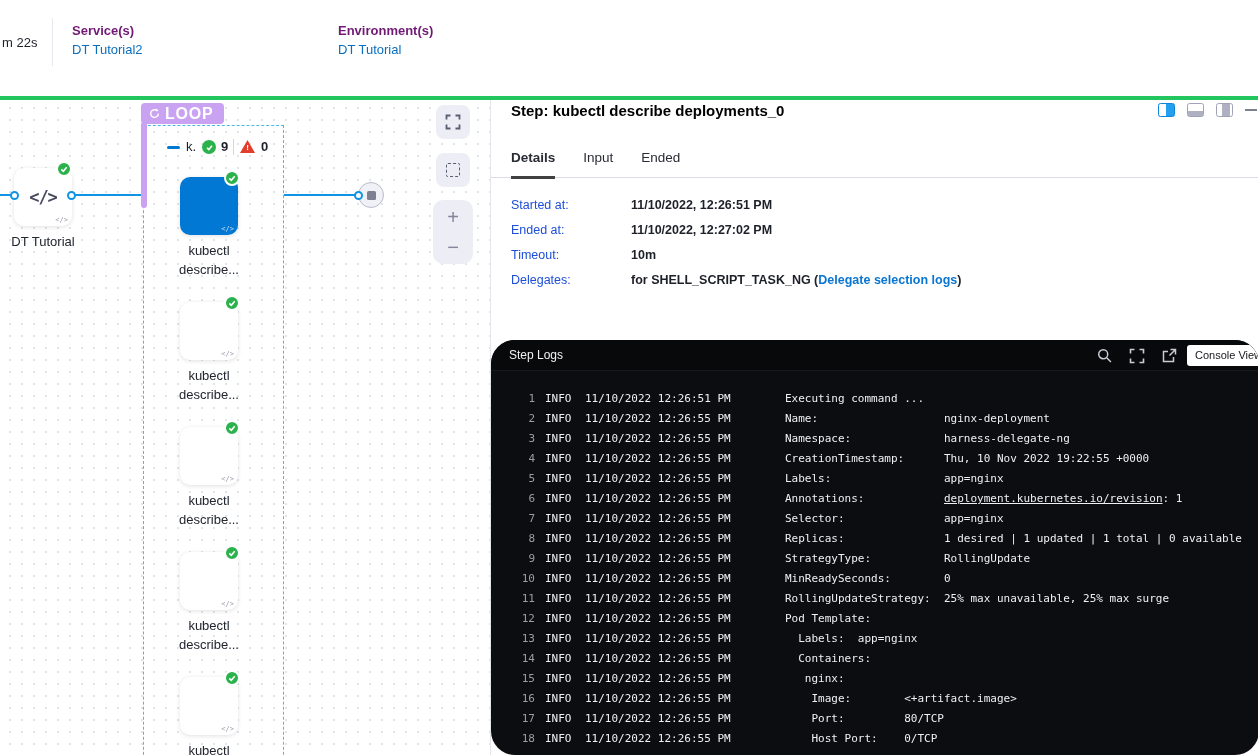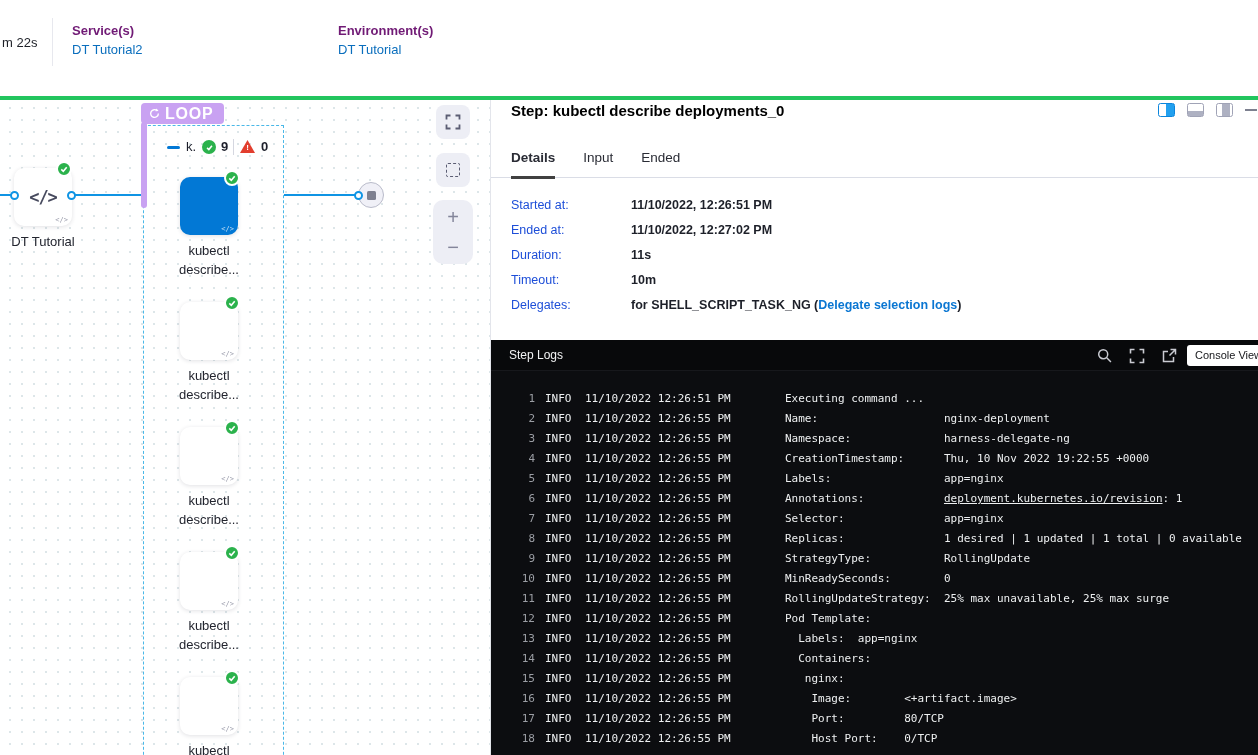--- a/index.html
+++ b/index.html
@@ -83,21 +83,21 @@
   .tab.active { font-weight:700; border-bottom:3px solid #404040; margin-bottom:-2px; padding-bottom:11px; }
   .details { position:absolute; top:114px; left:20px; right:16px; display:flex;
     flex-direction:column; gap:10px; }
   .drow { display:flex; font-size:12.5px; line-height:15px; }
   .dlabel { flex:0 0 120px; color:#1d4ed8; font-weight:500; }
   .dvalue { font-weight:700; color:#1d2029; }
   .dlink { color:#0a76d2; font-weight:700; cursor:pointer; }
 
   
   .logs { position:absolute; left:0; top:256px; width:768px; height:415px;
-    background:#0c0d10; overflow:hidden; }
+    background:#0c0d10; overflow:hidden;border-radius:24px; }
   .logs-header { position:relative; height:31px; background:#08090b;
     border-bottom:1px solid #17181c; display:flex; align-items:center; padding:0 18px; }
   .logs-title { font-size:12px; color:#f2f3f4; font-weight:500; }
   .lh-ic { position:absolute; top:8px; cursor:pointer; }
   .console-btn { position:absolute; left:696px; top:5px; height:21px; padding:0 8px;
     background:#fff; border-radius:3px; font-size:11px; line-height:21px; color:#15161a;
     white-space:nowrap; cursor:pointer; }
   .log-body { padding:18px 0 0 18px; font-family:"DejaVu Sans Mono","Liberation Mono",monospace;
     font-size:11px; color:#eef0f1; }
   .logrow { display:flex; height:20px; line-height:20px; white-space:pre; }
@@ -248,24 +248,20 @@
   </div>
 
   <div class="details">
     <div class="drow">
       <span class="dlabel">Started at:</span>
       <span class="dvalue">11/10/2022, 12:26:51 PM</span>
     </div>
     <div class="drow">
       <span class="dlabel">Ended at:</span>
       <span class="dvalue">11/10/2022, 12:27:02 PM</span>
-    </div>
-    <div class="drow">
-      <span class="dlabel">Duration:</span>
-      <span class="dvalue">11s</span>
     </div>
     <div class="drow">
       <span class="dlabel">Timeout:</span>
       <span class="dvalue">10m</span>
     </div>
     <div class="drow">
       <span class="dlabel">Delegates:</span>
       <span class="dvalue"><span>for SHELL_SCRIPT_TASK_NG (</span><span class="dlink">Delegate selection logs</span><span>)</span></span>
     </div>
   </div>

